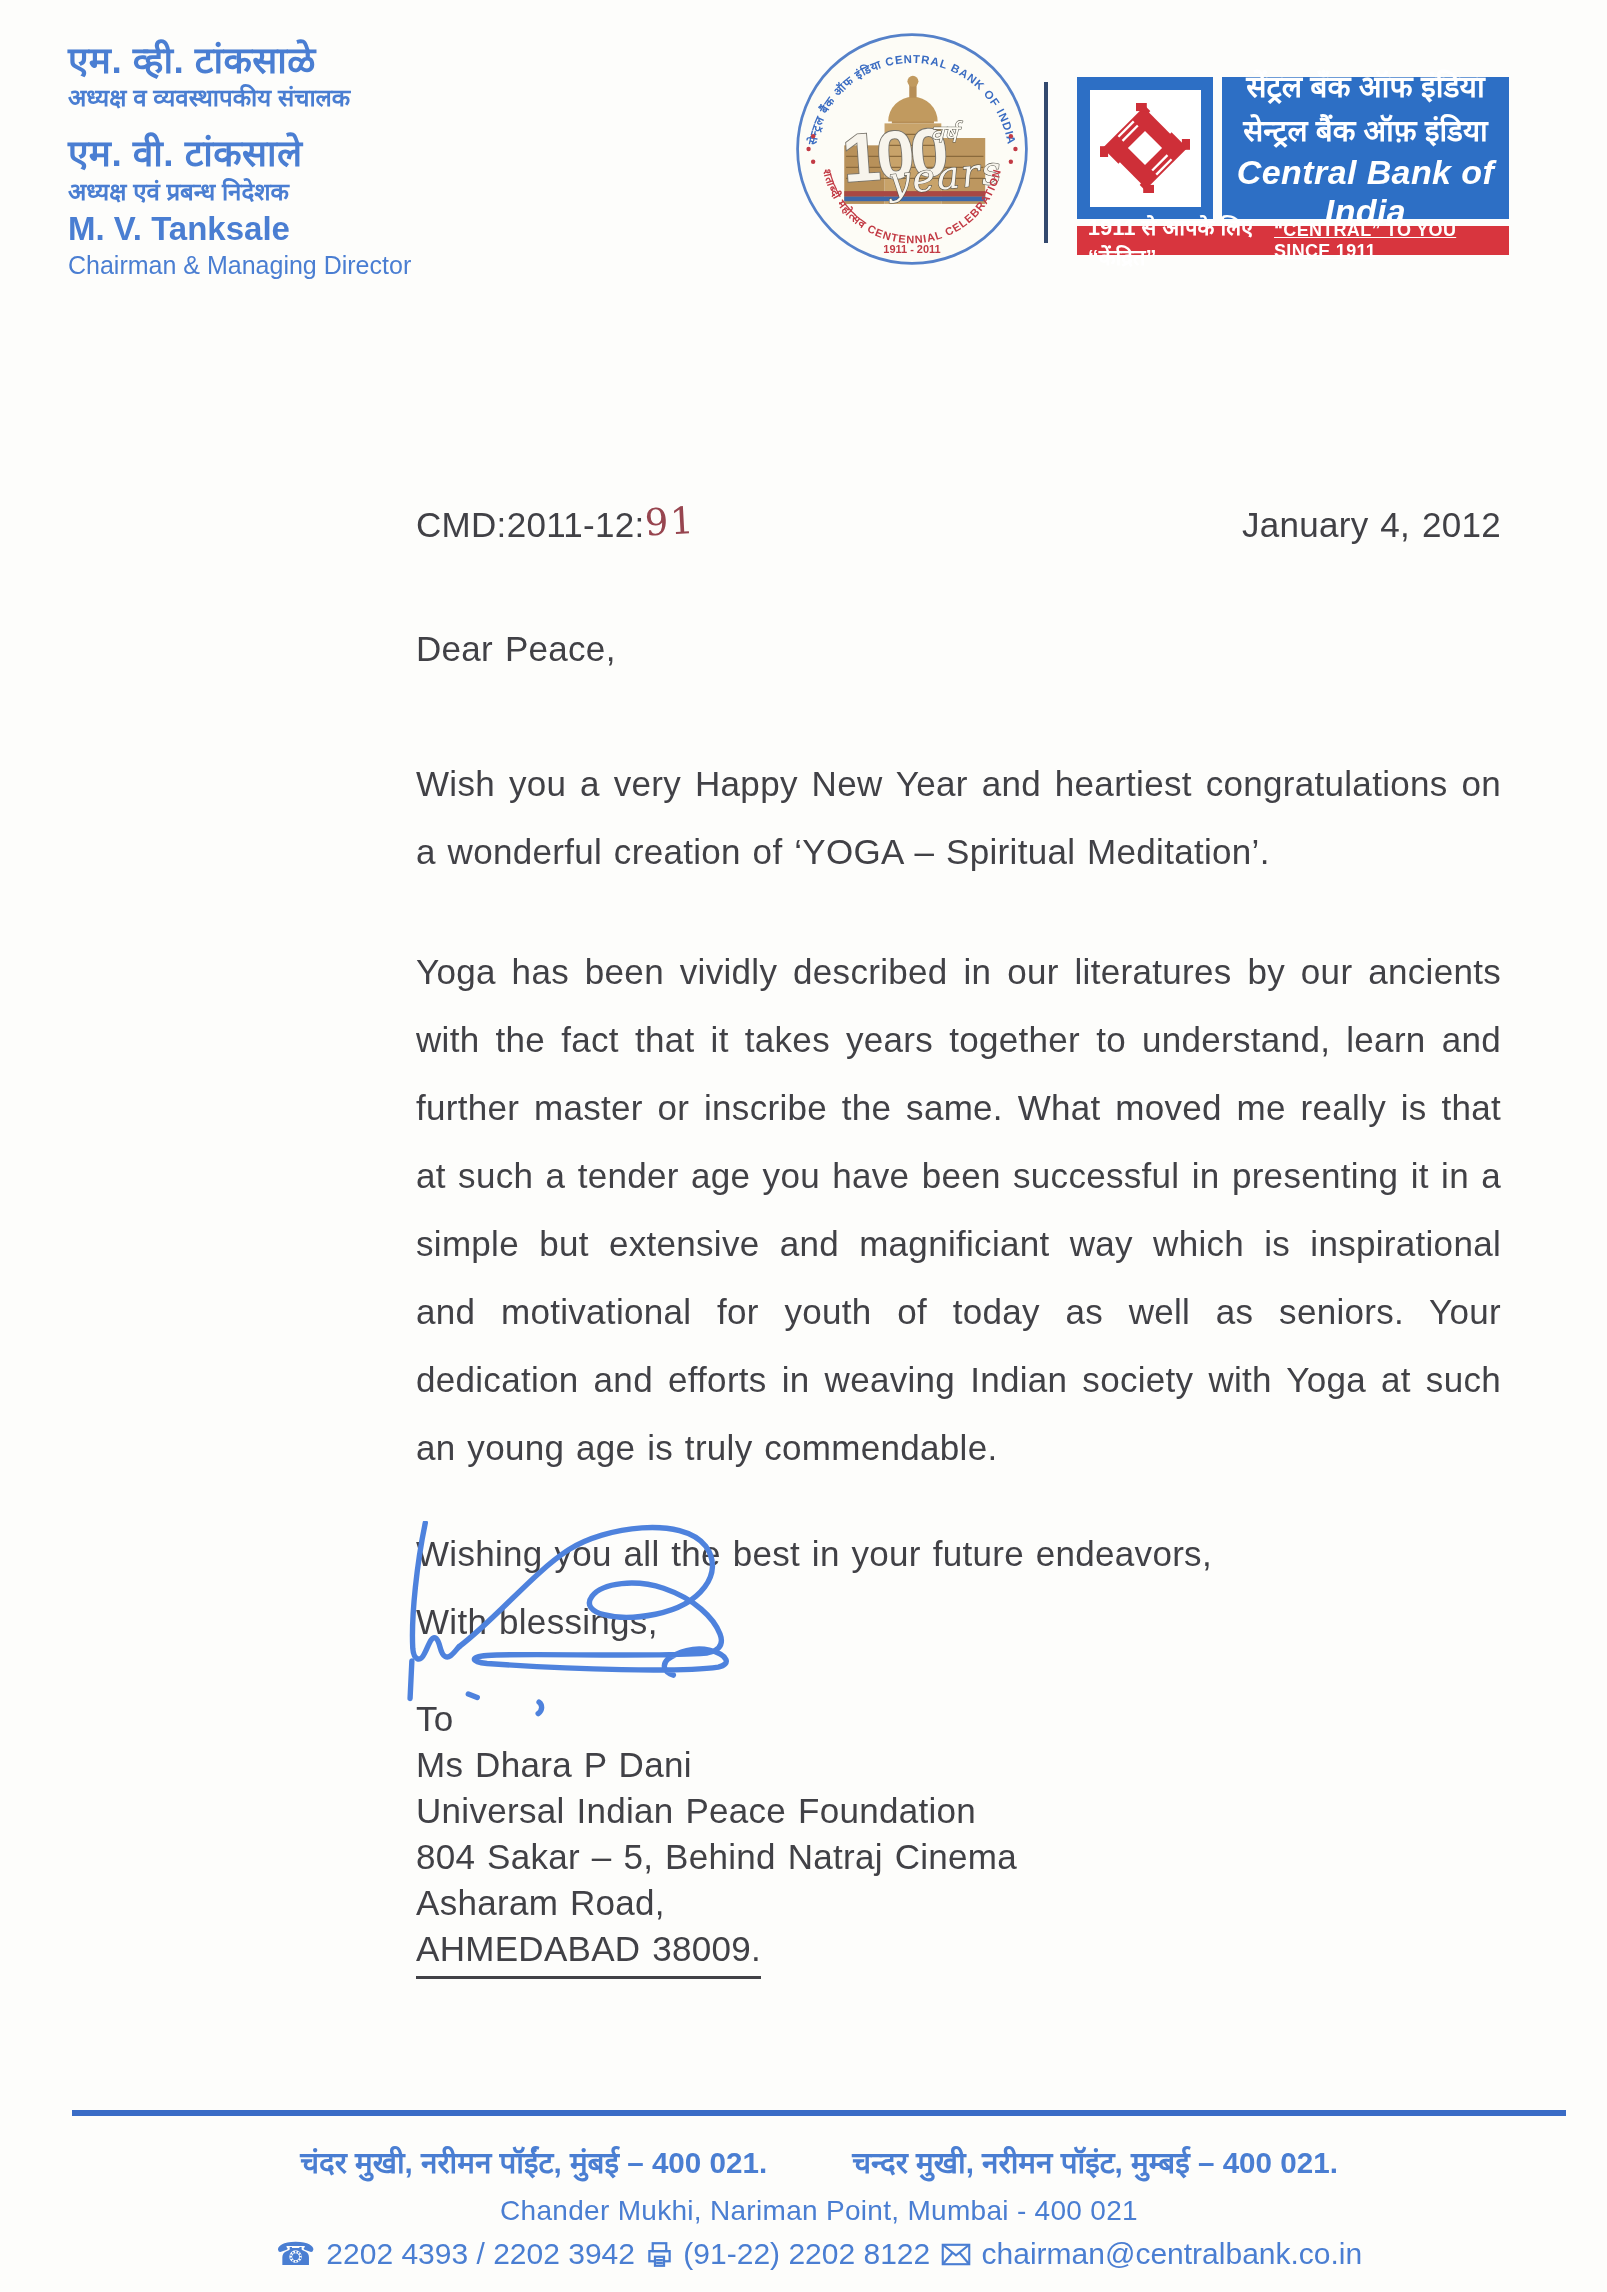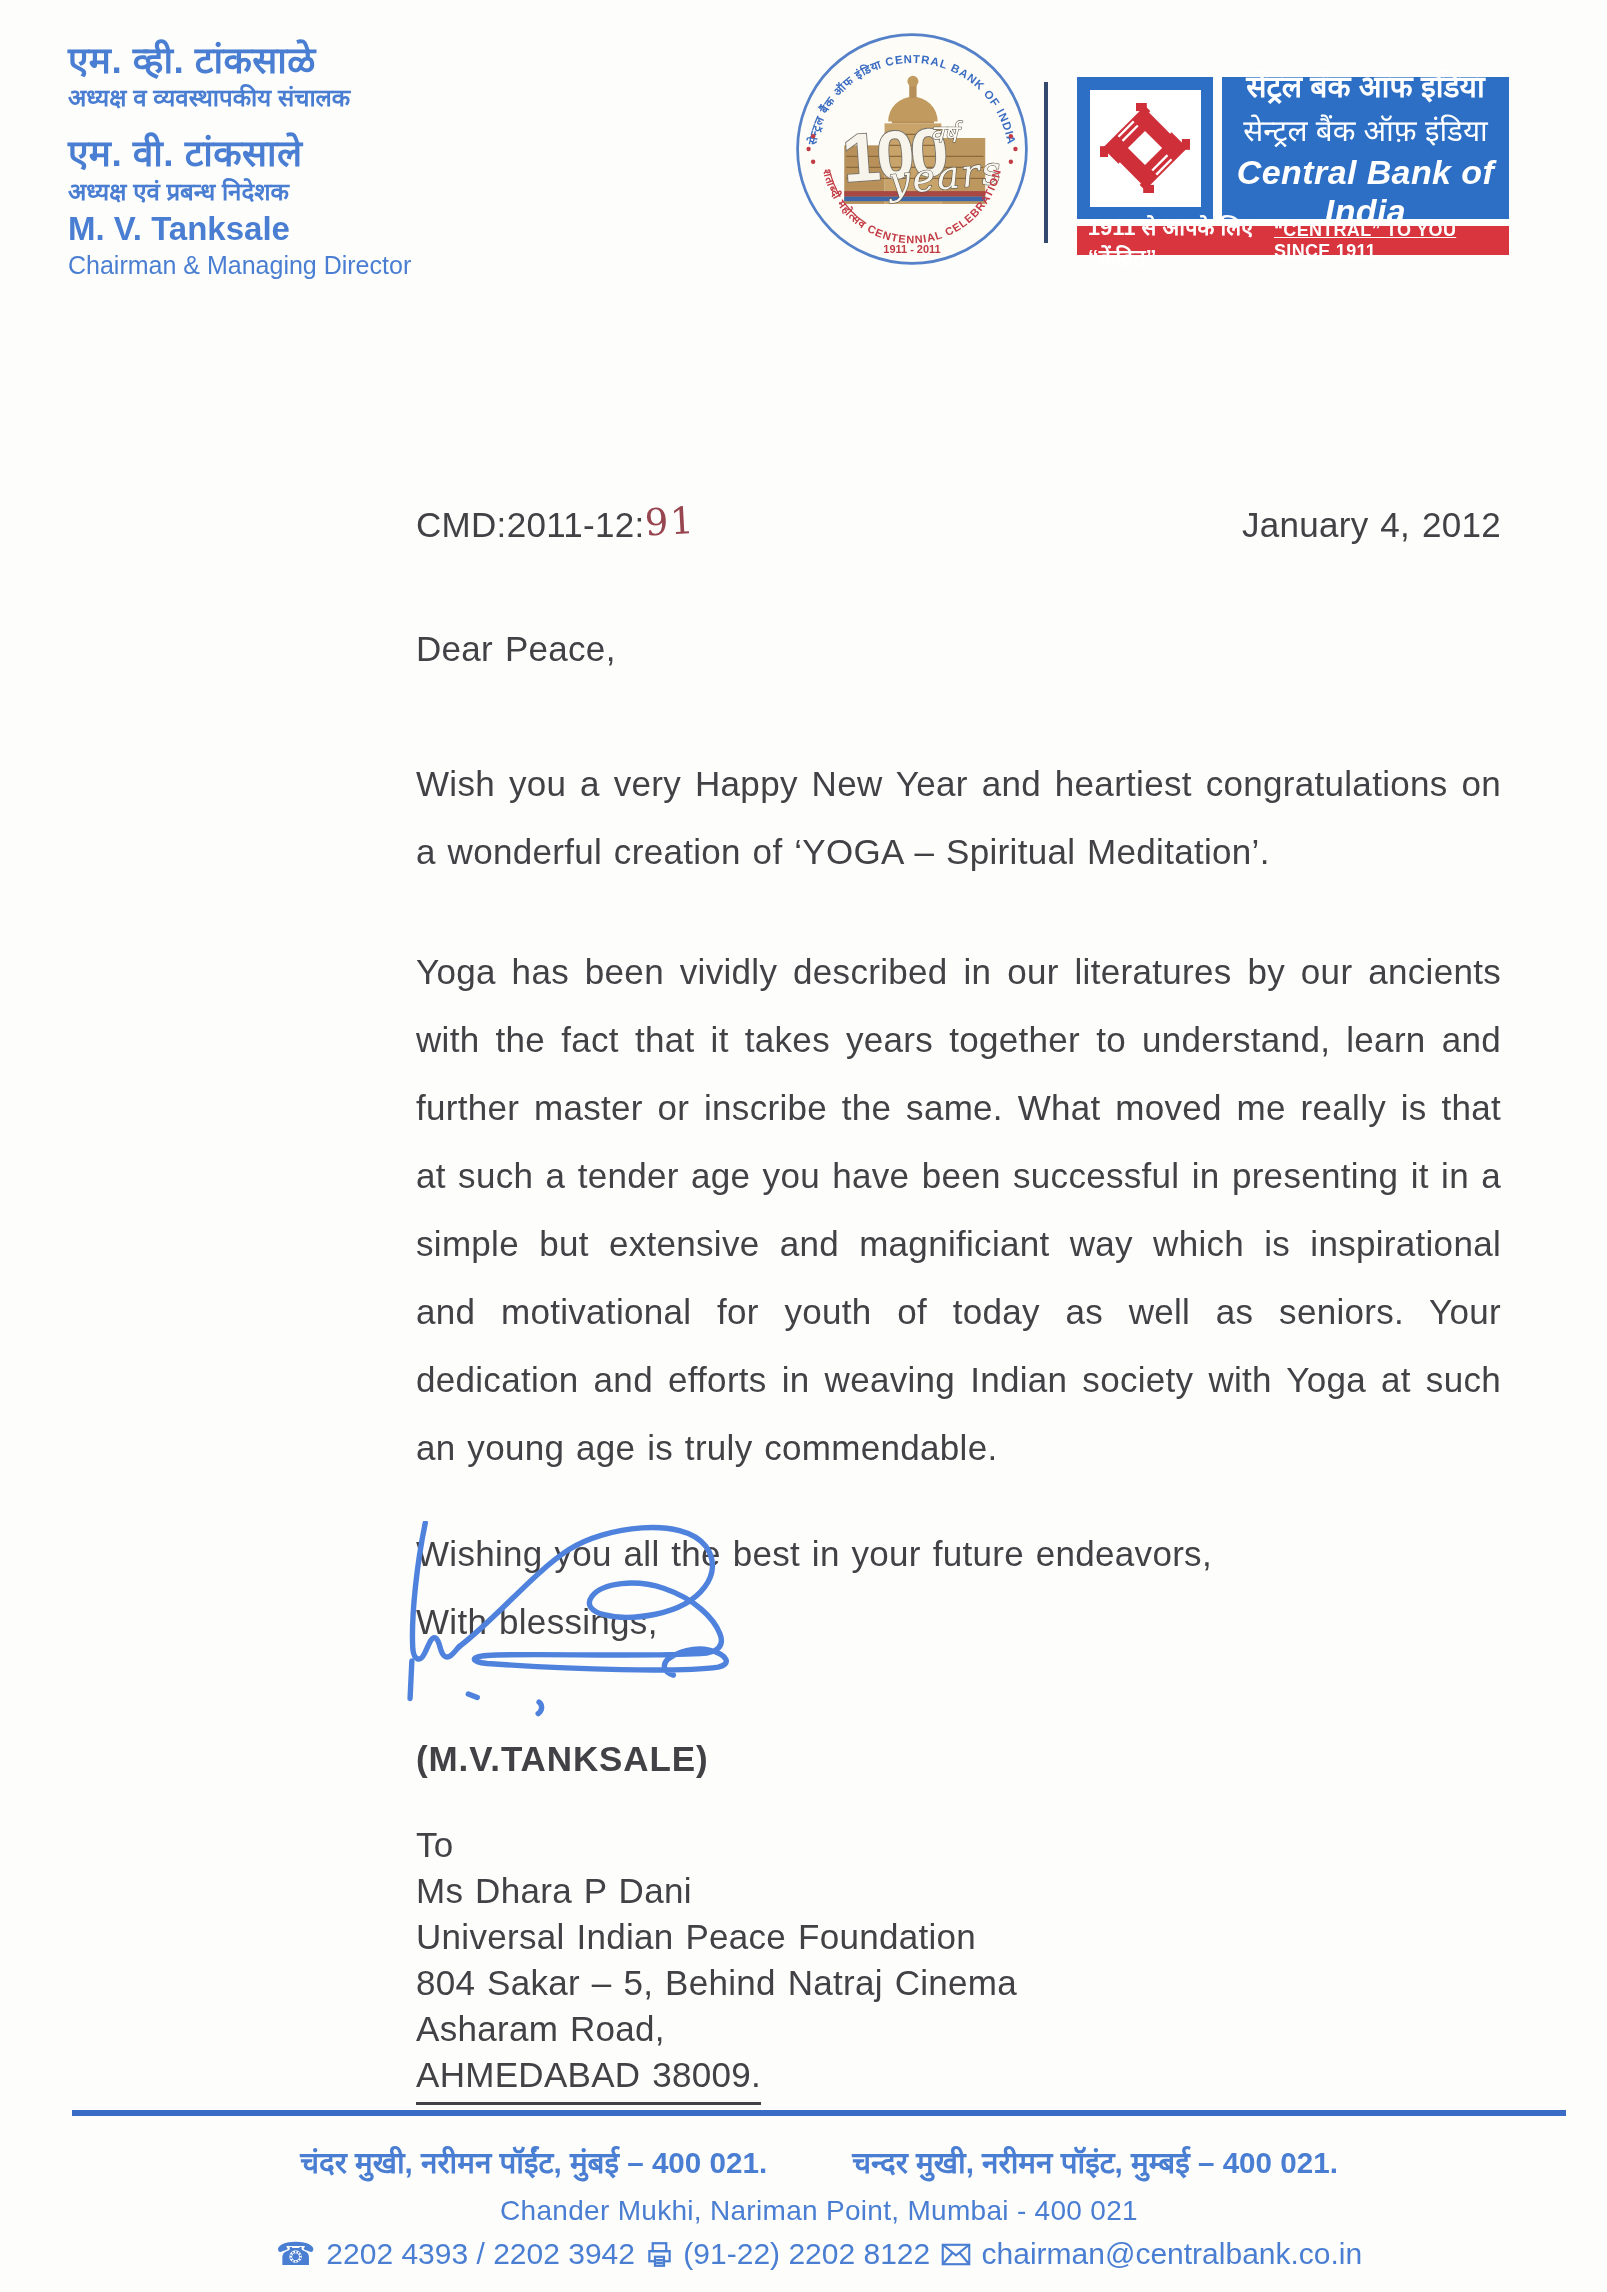--- a/index.html
+++ b/index.html
@@ -17,21 +17,21 @@
   .seal{position:absolute;left:793px;top:30px;width:238px;height:238px;}
   .divider{position:absolute;left:1044px;top:82px;width:3.6px;height:161px;background:#33496e;}
 
   .logo{position:absolute;left:1077px;top:77px;width:432px;}
   .logo-row{display:flex;gap:9px;height:142px;}
   .emblem{width:136px;height:142px;background:#2d6fc5;box-sizing:border-box;padding:12.5px;}
   .emblem .inner{width:100%;height:100%;background:#ffffff;display:flex;align-items:center;justify-content:center;}
   .namebox{flex:1;background:#2d6fc5;color:#fff;text-align:center;display:flex;flex-direction:column;
            justify-content:center;gap:2.7px;}
   .namebox .l1{font-size:30px;font-weight:bold;}
-  .namebox .l2{font-size:29.6px;font-weight:normal;}
+  .namebox .l2{font-size:29.6px;font-weight:bold;}
   .namebox .l3{font-size:34px;font-weight:bold;font-style:italic;letter-spacing:0.4px;}
   .strip{margin-top:7.2px;background:#d8353e;color:#fff;height:29px;display:flex;align-items:center;
          justify-content:space-between;padding:0 10.7px;font-weight:bold;}
   .strip .sl{font-size:22px;}
   .strip .sr{font-size:18px;letter-spacing:0.3px;text-decoration:underline;}
 
   
   .body{position:absolute;left:416px;top:502px;width:1085px;color:#414146;font-size:35px;
         letter-spacing:0.3px;word-spacing:1.8px;}
   .refrow{display:flex;justify-content:space-between;line-height:45px;}
@@ -175,21 +175,20 @@
 
     <div class="para p1">Wish you a very Happy New Year and heartiest congratulations on a wonderful creation of ‘YOGA – Spiritual Meditation’.</div>
 
     <div class="para p2">Yoga has been vividly described in our literatures by our ancients with the fact that it takes years together to understand, learn and further master or inscribe the same.  What moved me really is that at such a tender age you have been successful in presenting it in a simple but extensive and magnificiant way which is inspirational and motivational for youth of today as well as seniors.  Your dedication and efforts in weaving Indian society with Yoga at such an young age is truly commendable.</div>
 
     <div class="closing">
       <div>Wishing you all the best in your future endeavors,</div>
       <div>With blessings,</div>
     </div>
 
-    <div class="signatory">(M.V.TANKSALE)</div>
 
     <div class="recipient">
       <div>To</div>
       <div>Ms Dhara P Dani</div>
       <div>Universal Indian Peace Foundation</div>
       <div>804 Sakar – 5, Behind Natraj Cinema</div>
       <div>Asharam Road,</div>
       <div><span class="uline">AHMEDABAD 38009.</span></div>
     </div>
   </div>

